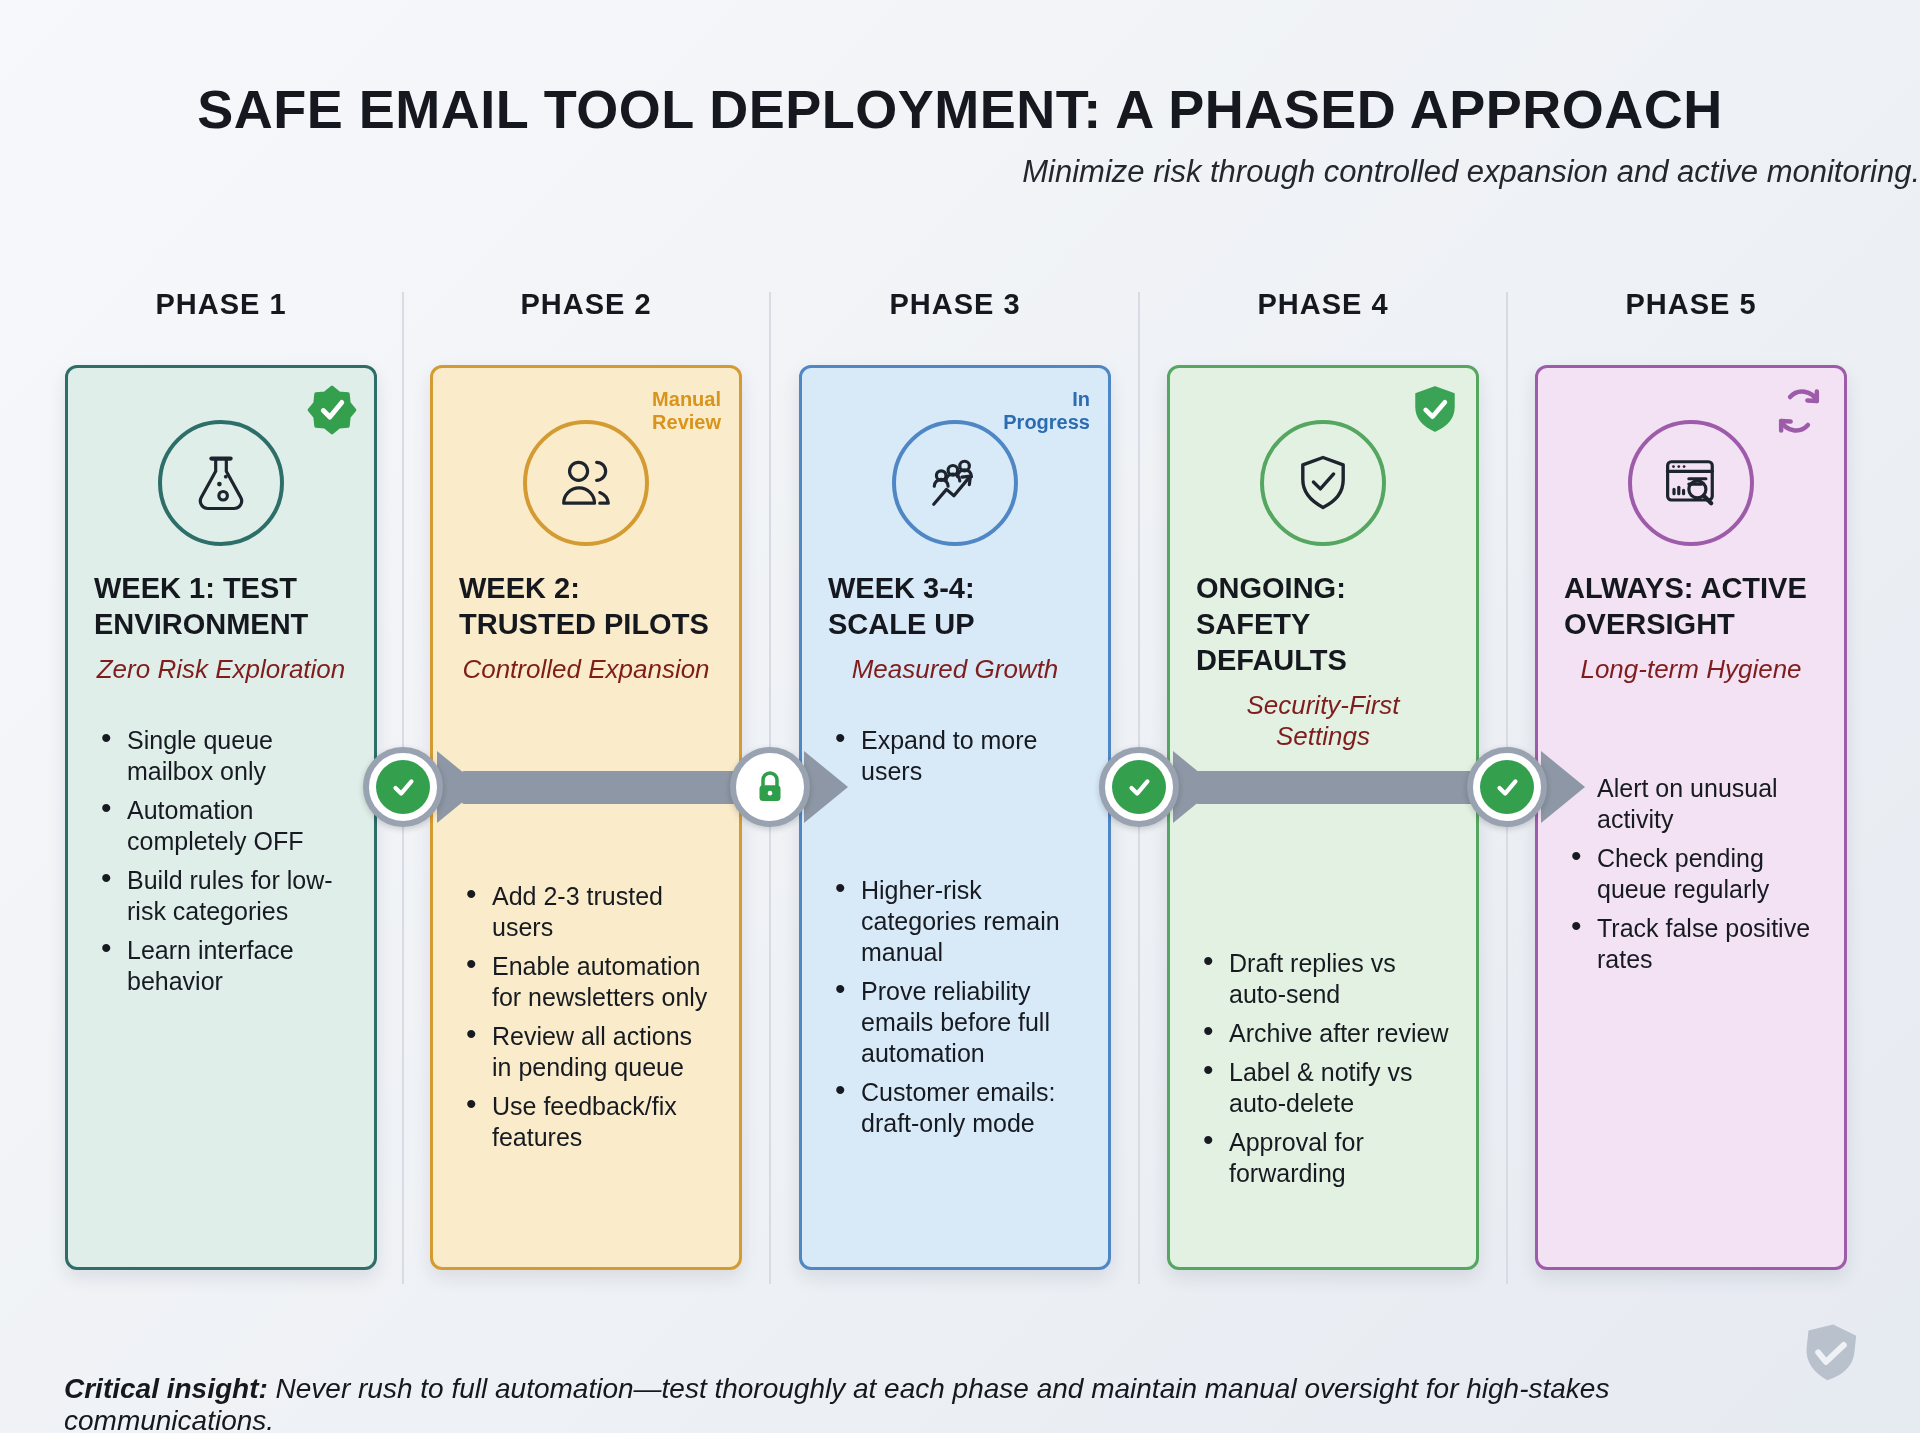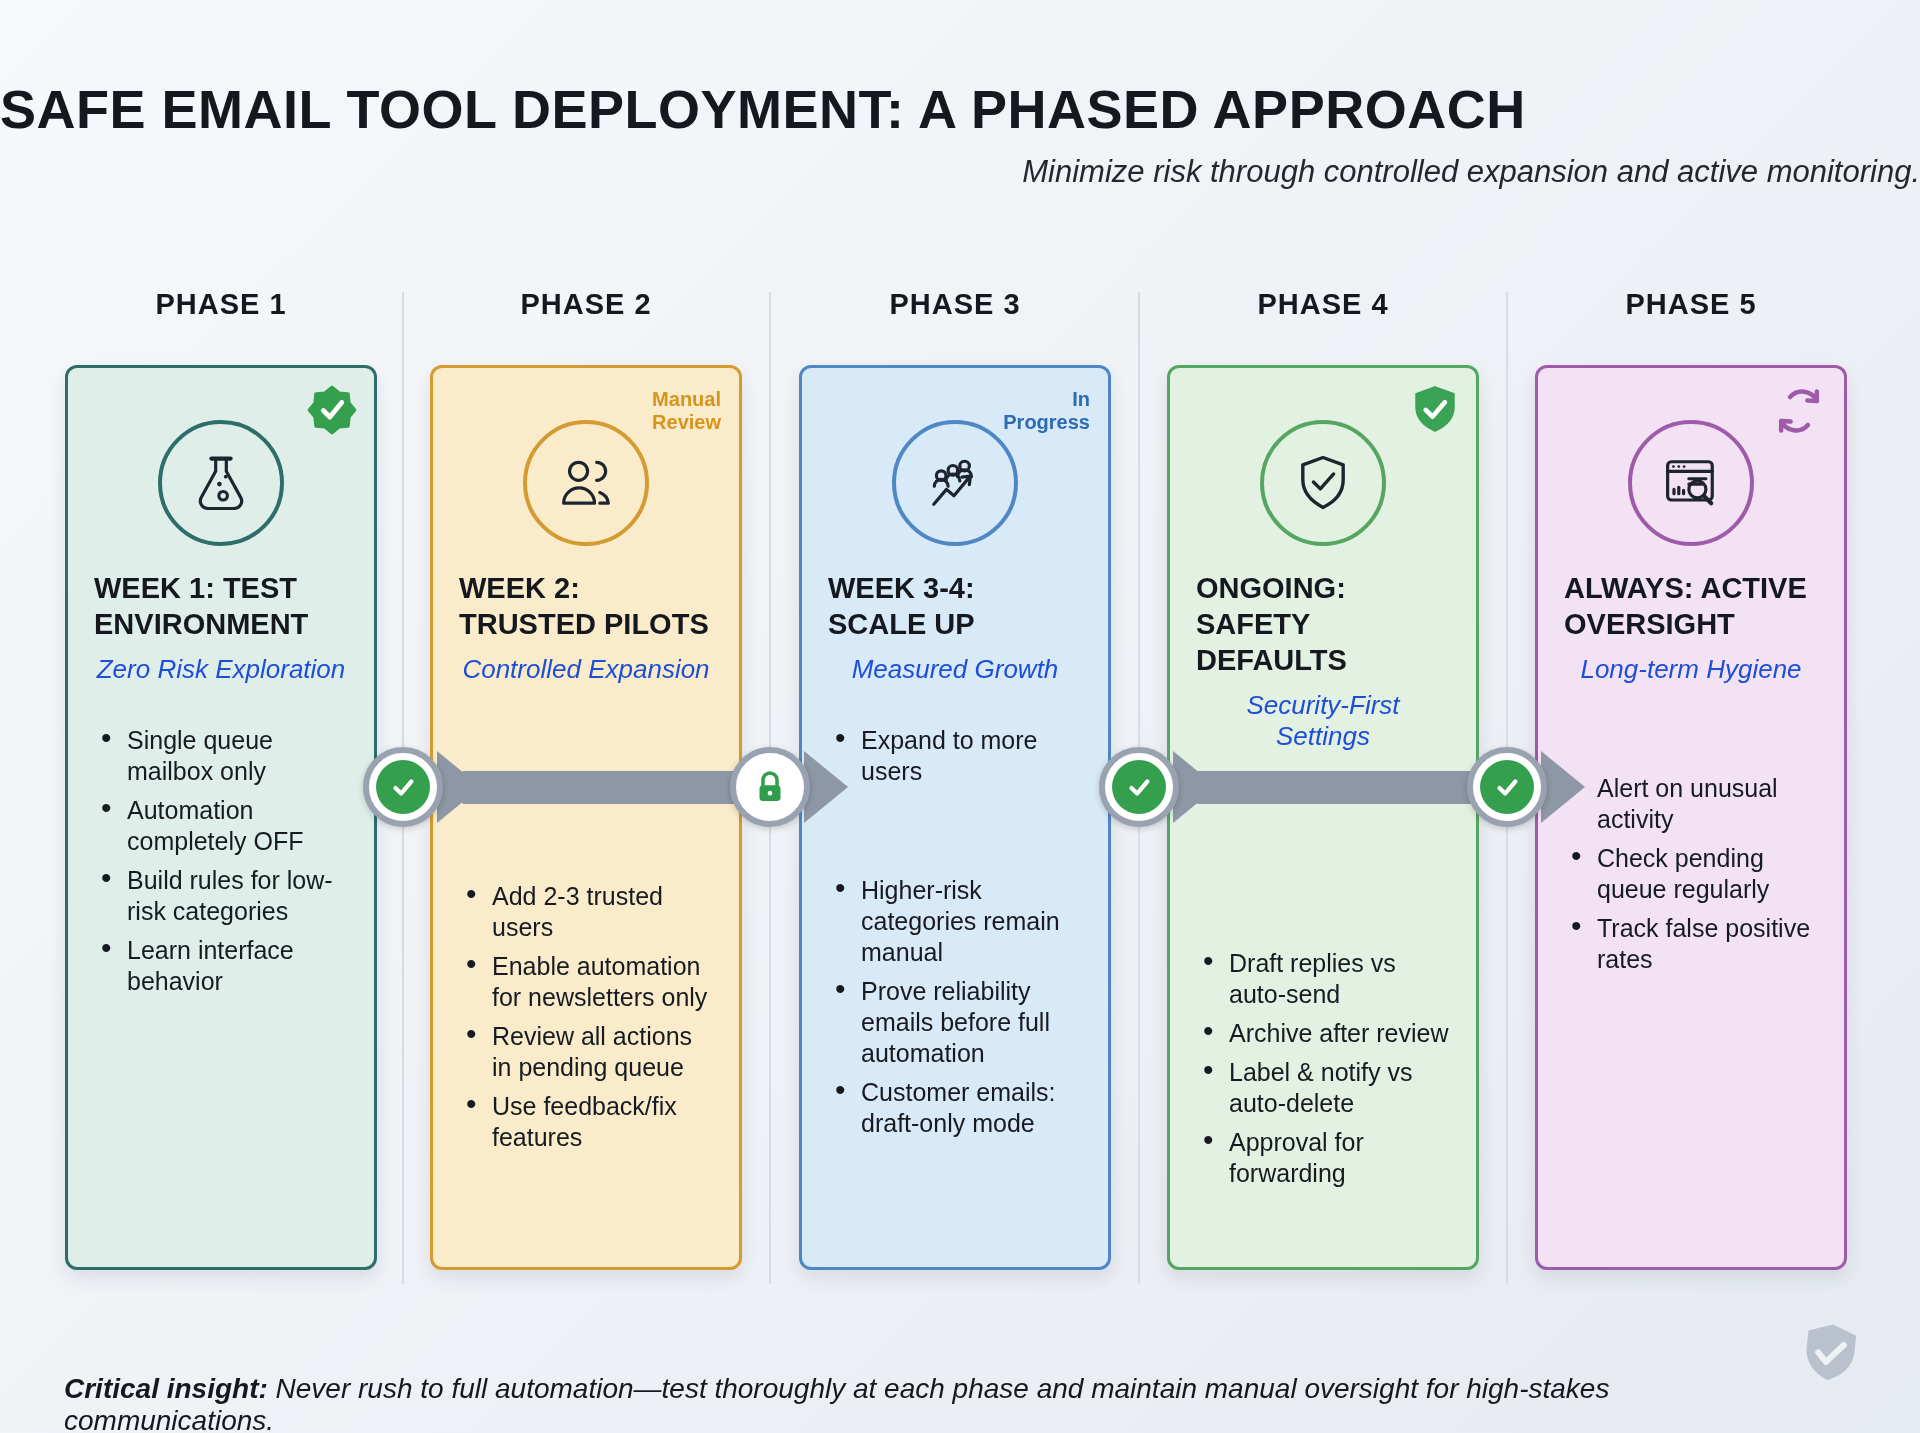--- a/index.html
+++ b/index.html
@@ -1,40 +1,40 @@
 <!DOCTYPE html>
 <html><head>
 <meta charset="utf-8">
 <style>
   html,body{margin:0;padding:0;}
   body{font-family:"Liberation Sans","DejaVu Sans",sans-serif;background:#e9ecf2;}
   .canvas{position:relative;width:1920px;height:1433px;overflow:hidden;
           background:linear-gradient(135deg,#f7f8fb 0%,#eef1f5 55%,#e6eaf1 100%);}
 
   
-  .page-title{margin:0;padding-top:78px;font-size:54px;line-height:62px;
+  .page-title{margin:0;padding-top:78px;text-align:center;font-size:54px;line-height:62px;
               font-weight:bold;letter-spacing:.5px;color:#15181e;}
   .page-subtitle{margin:14px 0 0;text-align:right;font-size:31px;font-style:italic;color:#23272e;}
 
   
   .vline{position:absolute;top:292px;width:2px;height:992px;background:#d7dbe3;z-index:0;}
   .vline.v1{left:402px}.vline.v2{left:769px}.vline.v3{left:1138px}.vline.v4{left:1506px}
 
   
   .column{position:absolute;top:288px;width:312px;z-index:1;}
   .col-1{left:65px}.col-2{left:430px}.col-3{left:799px}.col-4{left:1167px}.col-5{left:1535px}
   .phase-label{margin:0;font-size:29px;font-weight:bold;text-align:center;letter-spacing:1px;color:#15181e;}
   .card{margin-top:44px;height:905px;box-sizing:border-box;border-radius:12px;
         border:3px solid var(--card-border,#888);background:var(--card-bg,#eee);
         position:relative;padding:16px 26px;box-shadow:0 8px 18px rgba(25,35,55,.10);}
   .icon-circle{width:118px;height:118px;margin:36px auto 0;border:4px solid var(--card-border,#888);
                border-radius:50%;display:flex;align-items:center;justify-content:center;background:transparent;}
   .card-title{margin:24px 0 0;font-size:29px;line-height:36px;font-weight:bold;
               white-space:pre-line;color:#15181e;}
-  .card-sub{margin:12px 0 0;font-size:26px;font-style:italic;text-align:center;color:#1d4ed8;}
+  .card-sub{margin:12px 0 0;font-size:26px;font-style:italic;text-align:center;color:#7f1d1d;}
   .bullets{list-style:none;margin:0;padding:0;font-size:25px;line-height:31px;color:#171b21;}
   .bullets li{position:relative;padding-left:33px;margin-top:8px;}
   .bullets li:first-child{margin-top:0;}
   .bullets li::before{content:"•";position:absolute;left:7px;top:-3px;font-size:30px;color:#171b21;}
   .bullets.top{margin-top:40px;}
   .phase-2 .bullets.main,.phase-4 .bullets.main{margin-top:196px;}
   .phase-3 .bullets.main,.phase-5 .bullets.main{margin-top:88px;}
 
   
   .corner-badge{position:absolute;top:16px;right:16px;line-height:0;}

